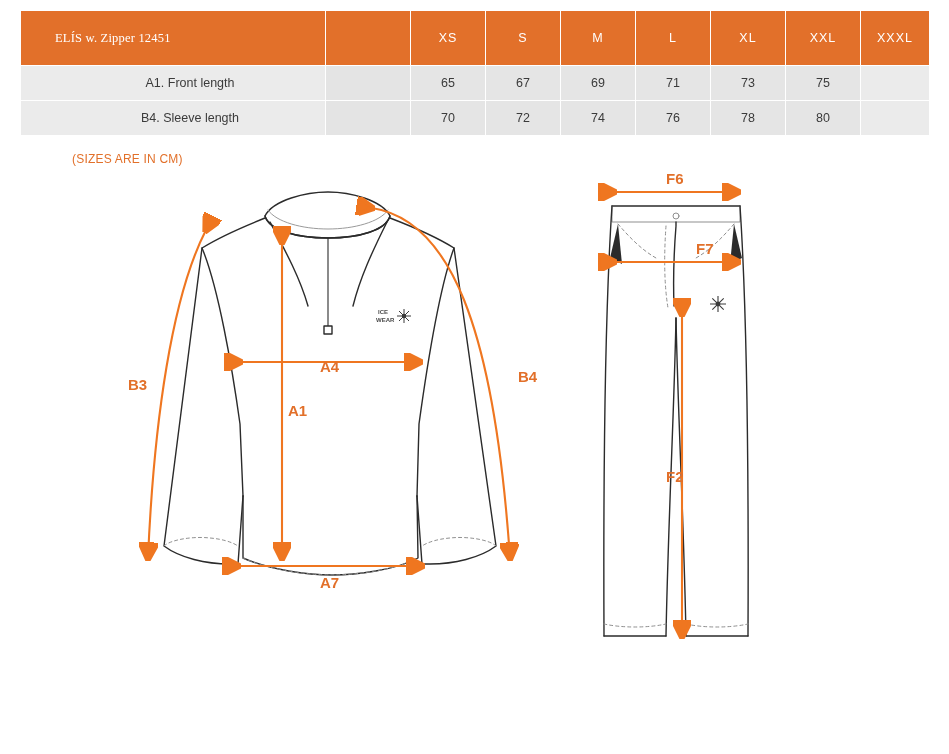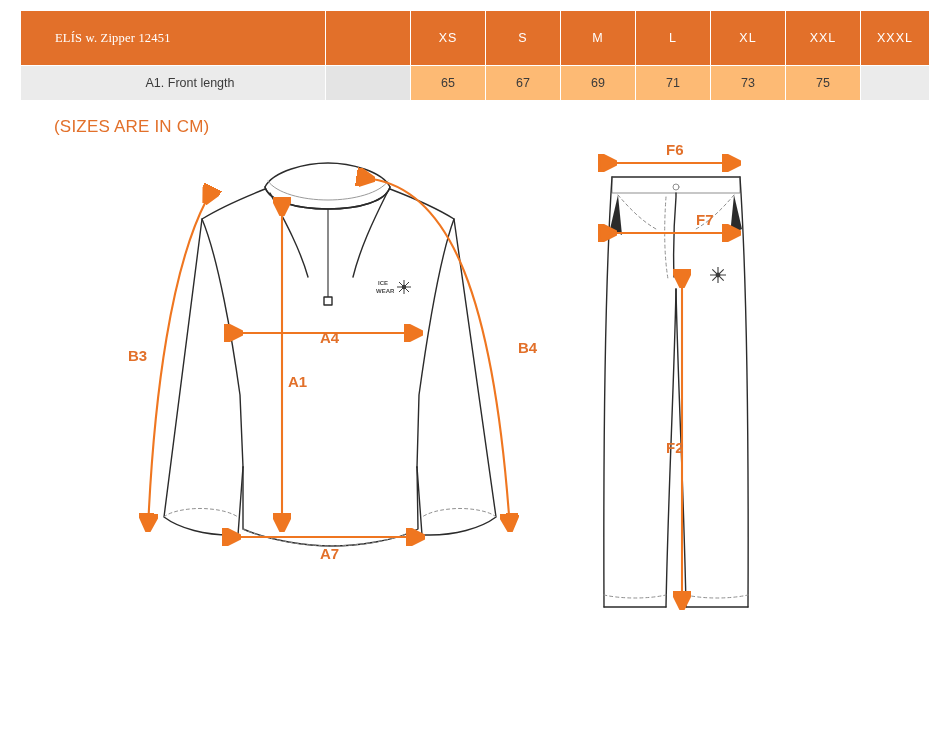--- a/index.html
+++ b/index.html
@@ -56,33 +56,33 @@
     background: #ebebeb;
     text-align: center;
     padding-left: 34px !important;
     color: #3b3b3b;
     font-size: 12.5px;
   }
   .row-gap {
     background: #e4e4e4;
   }
   .cell-val {
-    background: #fdba74;
+    background: #e5e5e5;
     text-align: center;
     color: #3b3b3b;
     font-size: 12.5px;
   }
   .cell-empty {
     background: #ebebeb;
   }
 
   .units-note {
     color: #e2702a;
-    font-size: 17px;
-    margin: 16px 0 0 54px;
+    font-size: 12px;
+    margin: 16px 0 0 72px;
     letter-spacing: .2px;
   }
 
   
   .figures {
     position: relative;
     width: 949px;
     height: 500px;
   }
   .fig {
@@ -138,20 +138,31 @@
       <td class="row-label">A1. Front length</td>
       <td class="row-gap"></td>
       <td class="cell-val">65</td>
       <td class="cell-val">67</td>
       <td class="cell-val">69</td>
       <td class="cell-val">71</td>
       <td class="cell-val">73</td>
       <td class="cell-val">75</td>
       <td class="cell-empty"></td>
     </tr>
+    <tr>
+      <td class="row-label">B4. Sleeve length</td>
+      <td class="row-gap"></td>
+      <td class="cell-val">70</td>
+      <td class="cell-val">72</td>
+      <td class="cell-val">74</td>
+      <td class="cell-val">76</td>
+      <td class="cell-val">78</td>
+      <td class="cell-val">80</td>
+      <td class="cell-empty"></td>
+    </tr>
   </tbody>
 </table>
 
 <div class="units-note">(SIZES ARE IN CM)</div>
 
 <div class="figures">
 
   <svg class="fig fig-top" width="460" height="460" viewBox="0 0 460 460">
 
     <g fill="none" stroke="#2b2b2b" stroke-width="1.4" stroke-linejoin="round" stroke-linecap="round">

